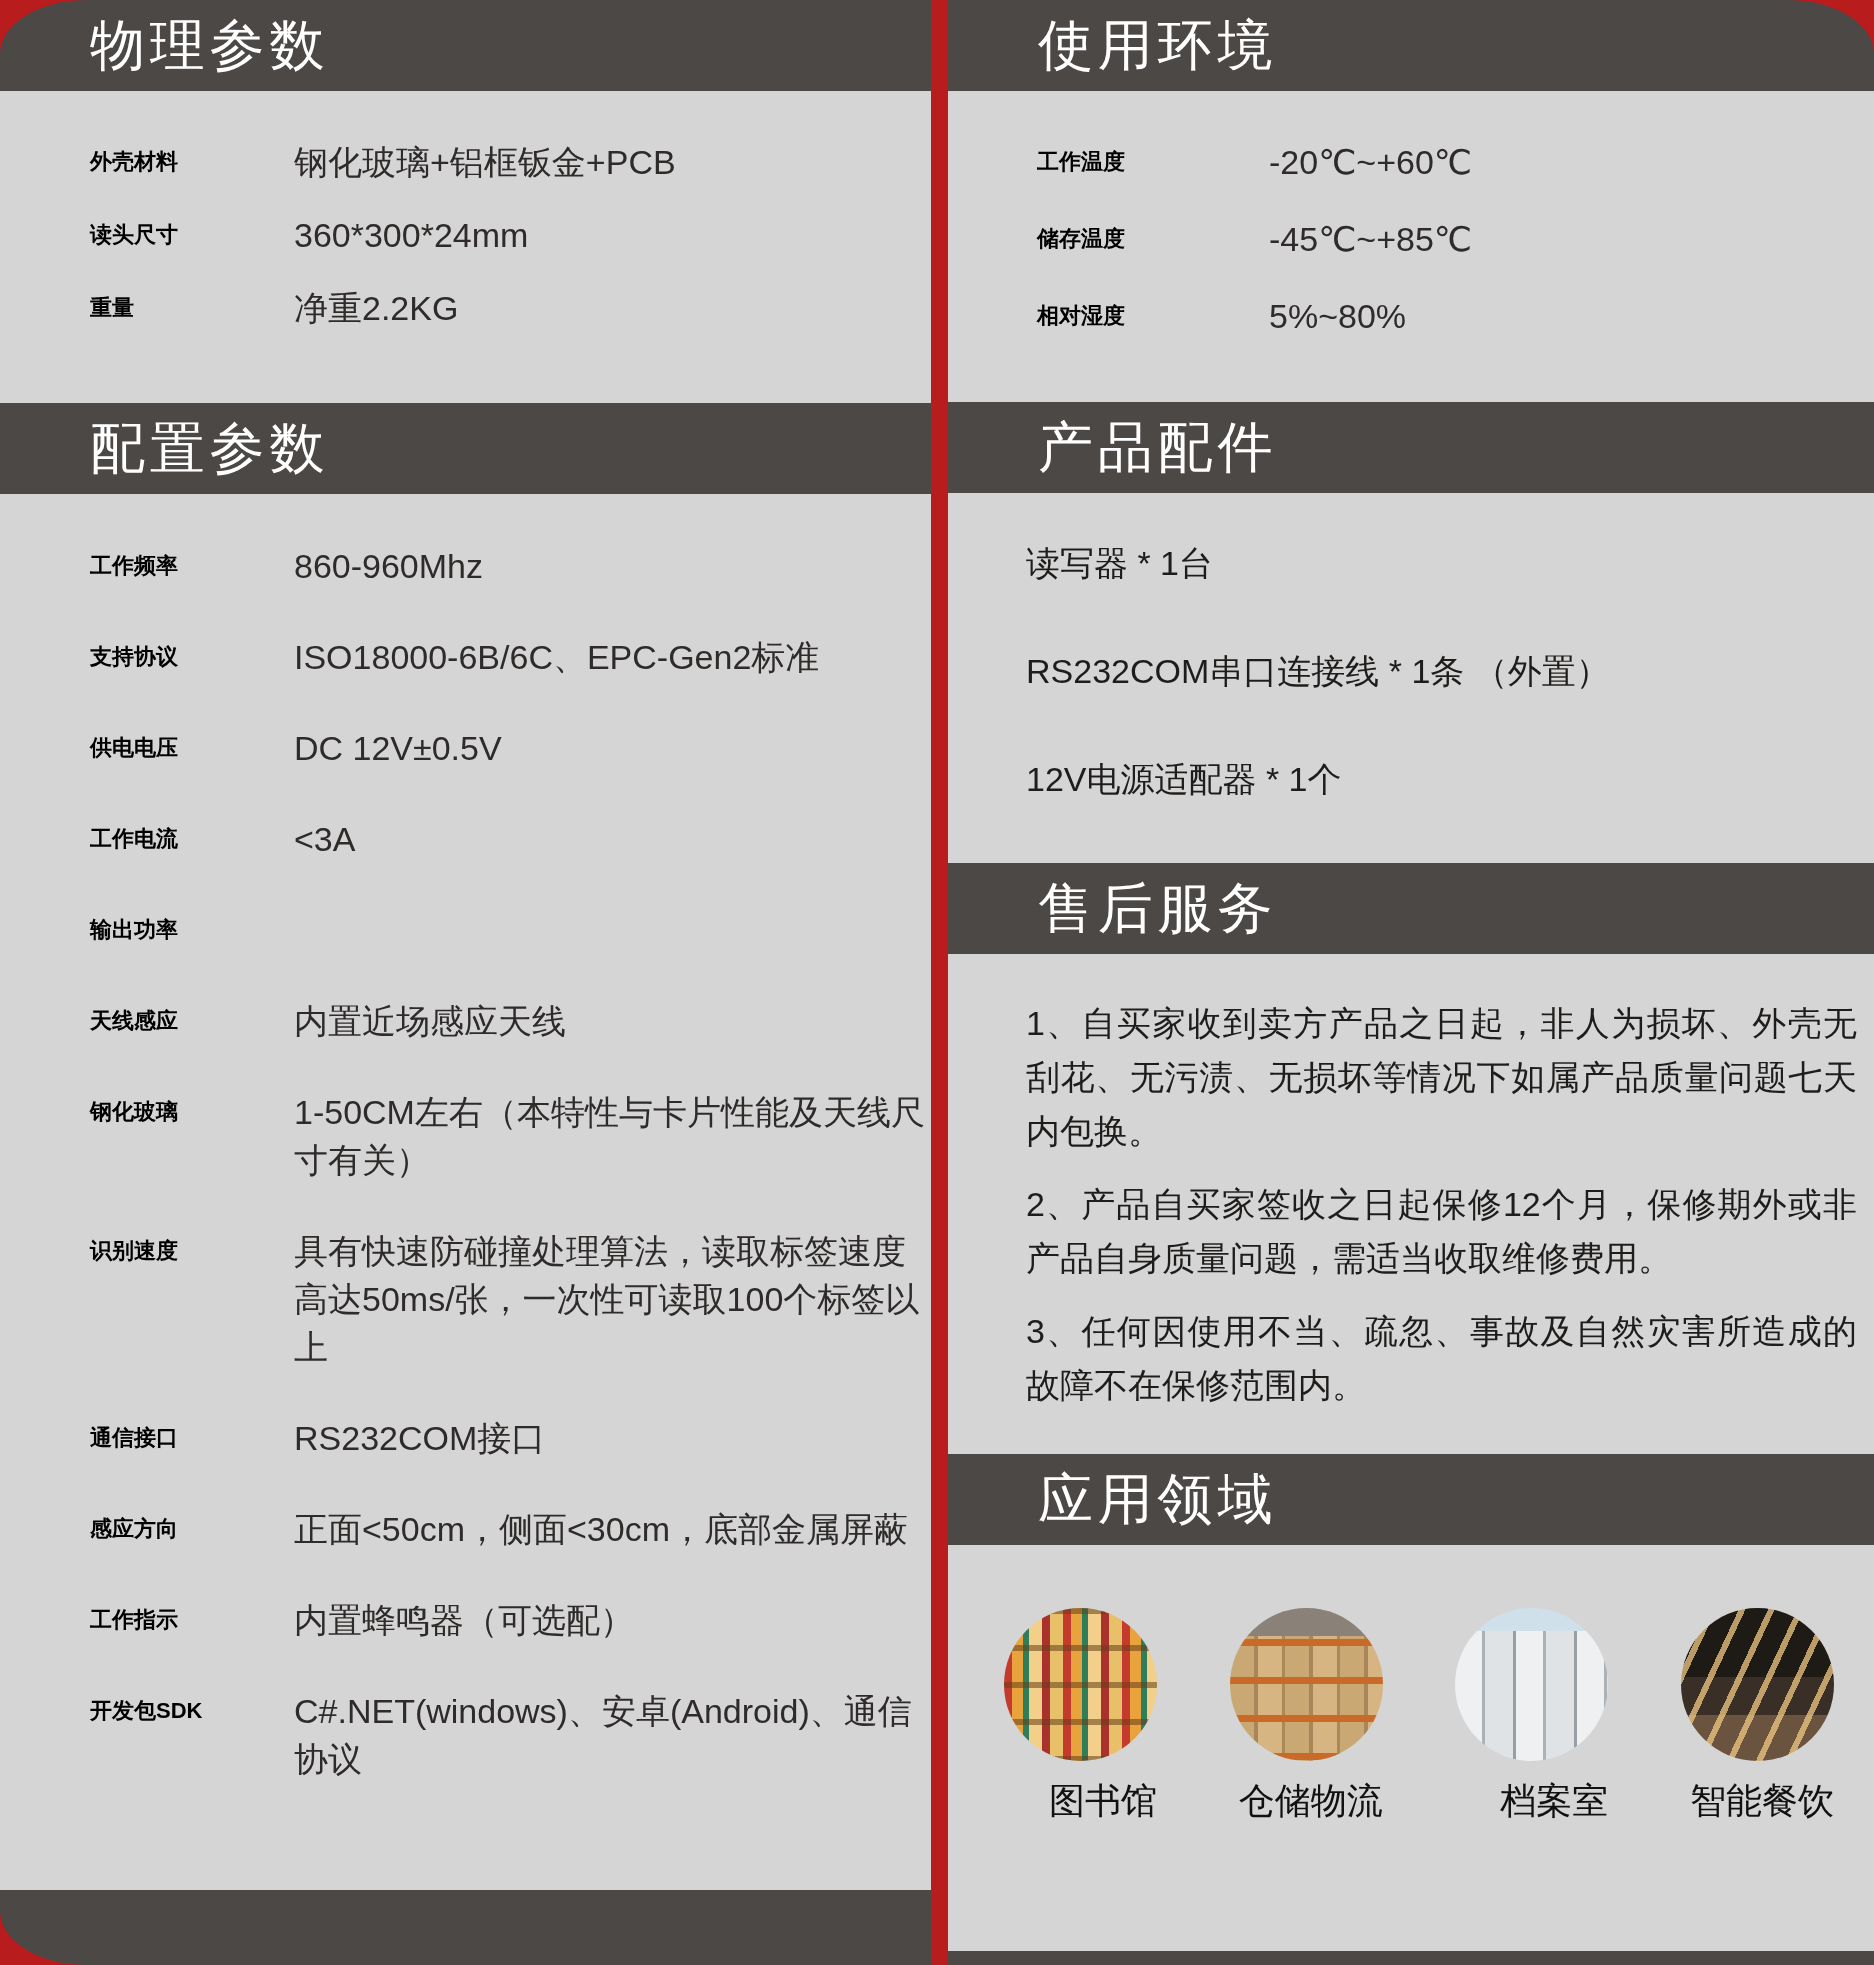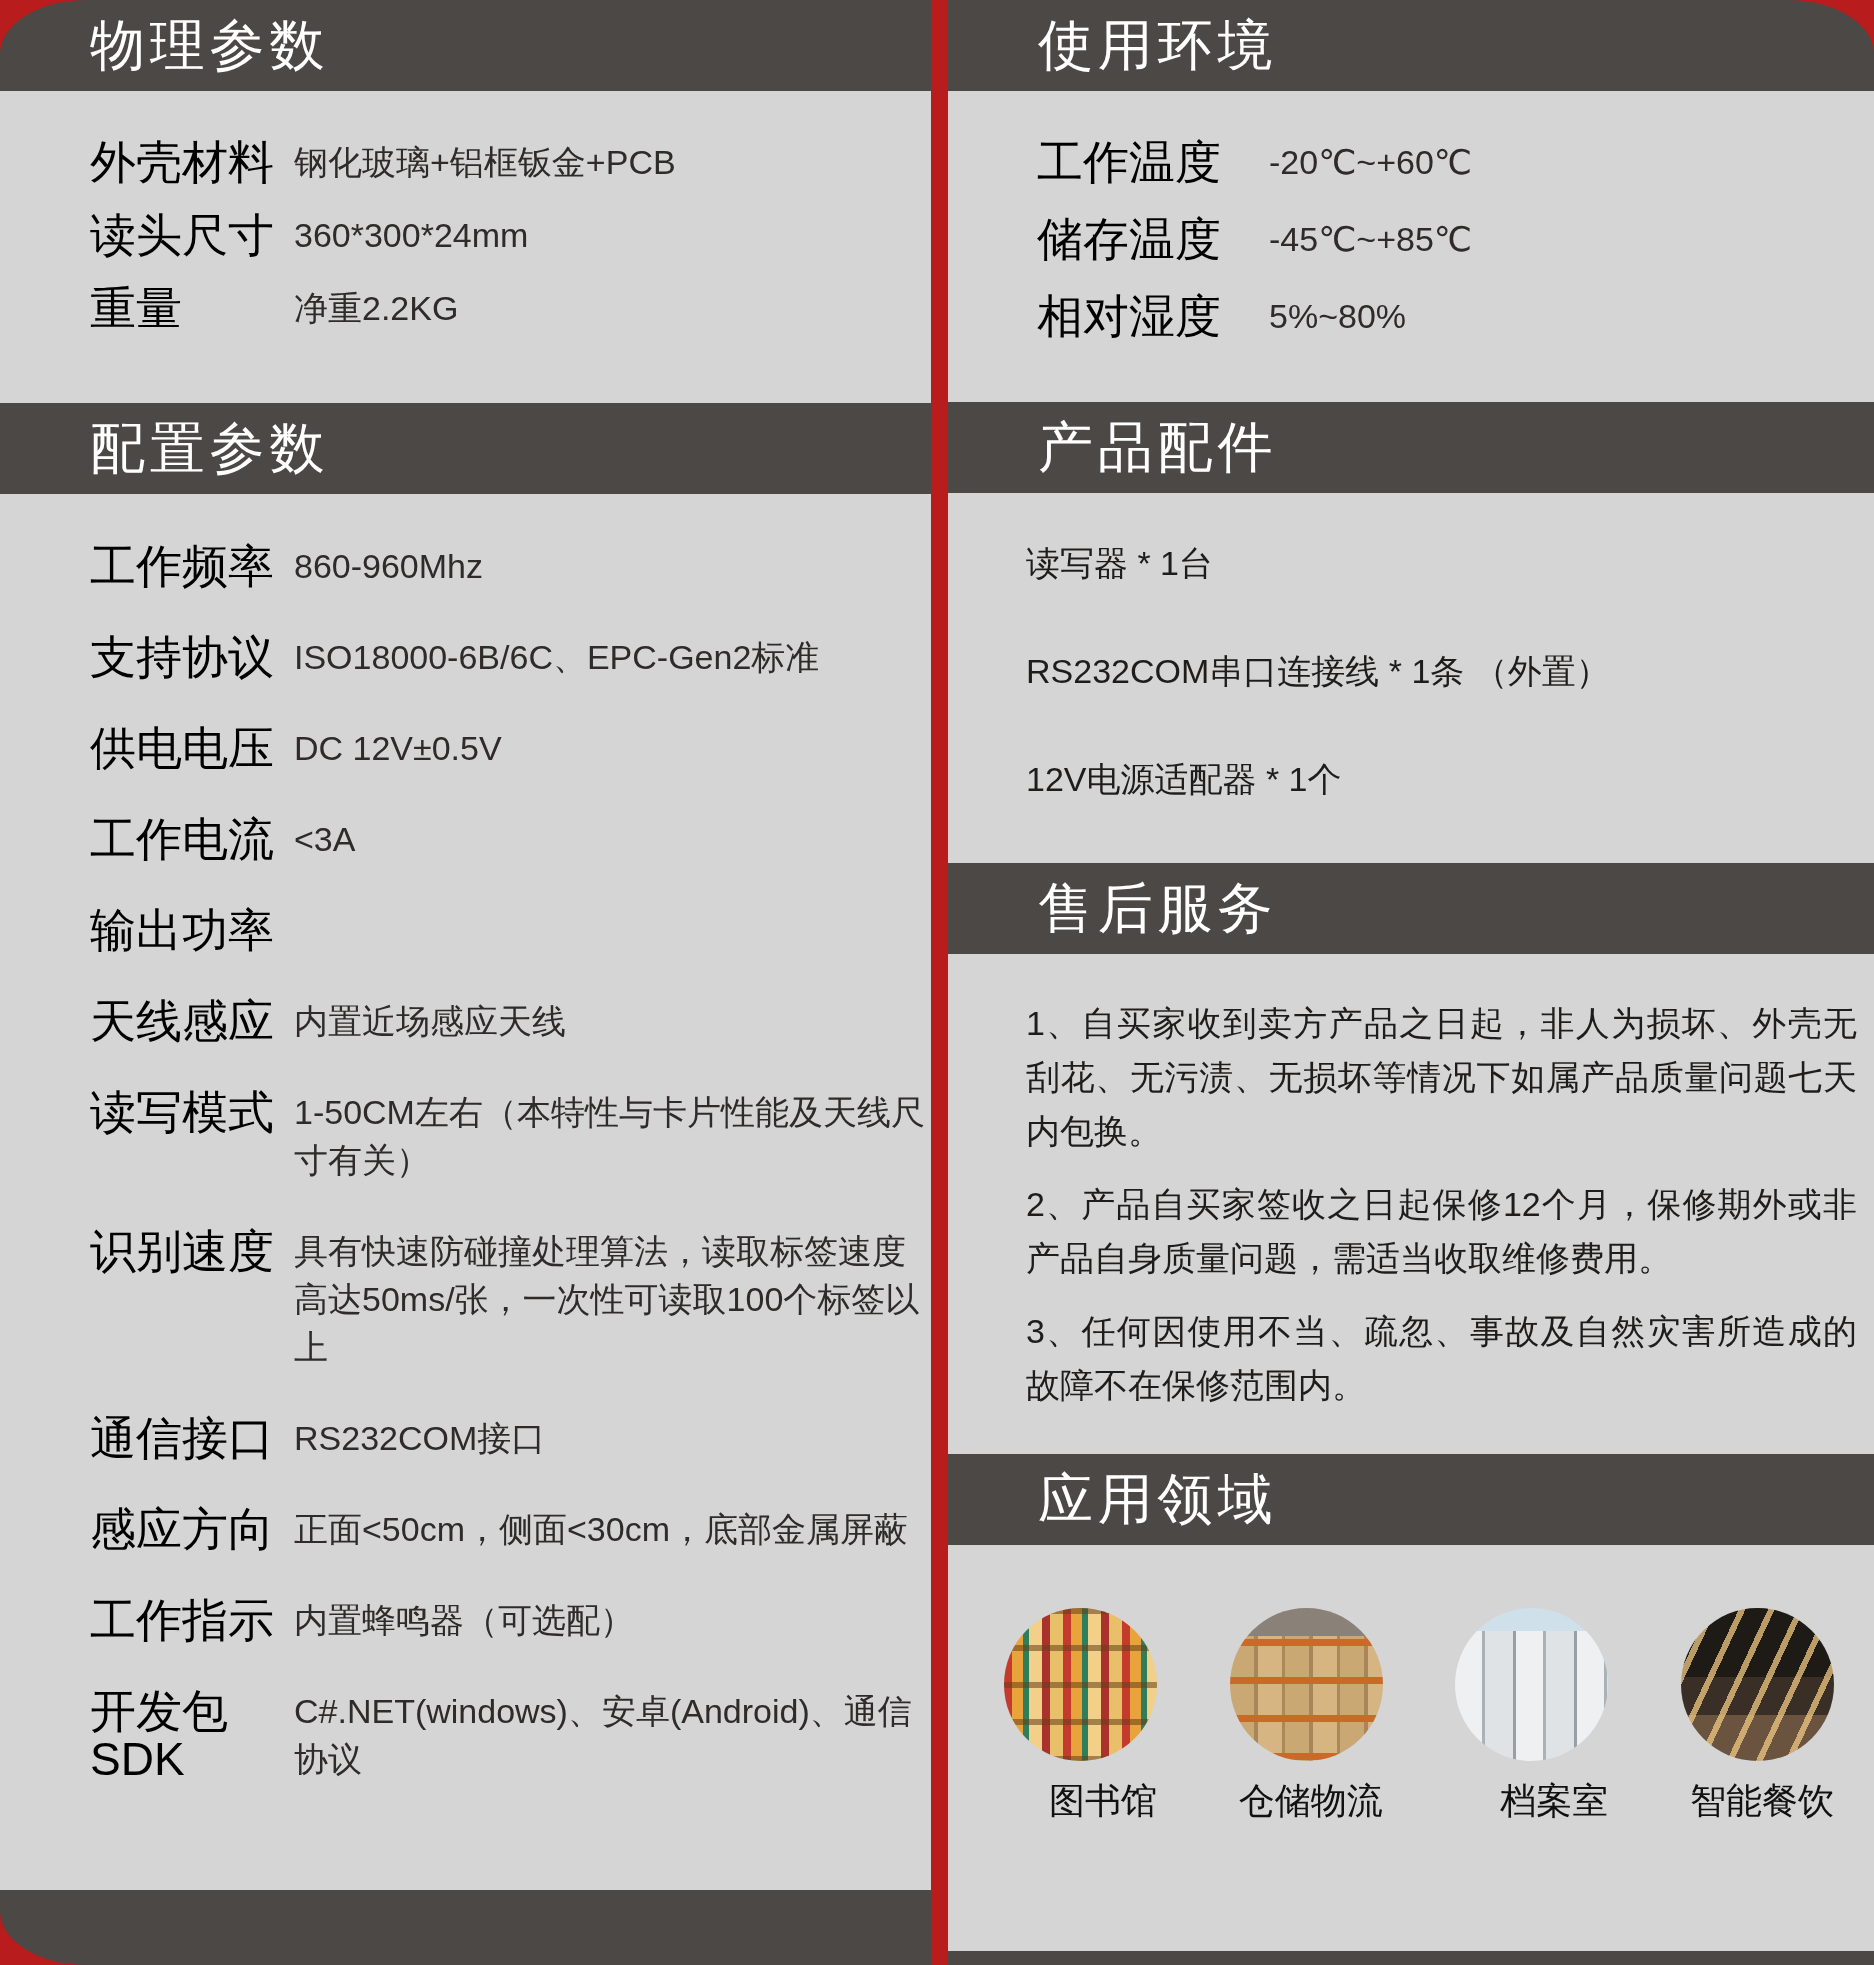--- a/index.html
+++ b/index.html
@@ -21,21 +21,21 @@
   .sec-config{flex:0 0 1396px;padding:48px 0 0 90px;}
   .sec-env{flex:0 0 311px;padding:47px 0 0 89px;}
   .sec-acc{flex:0 0 308px;padding:46px 18px 0 78px;}
   .sec-after{flex:0 0 500px;padding:42px 17px 0 78px;}
   .sec-apps{flex:0 0 406px;padding:63px 40px 0 53px;display:flex;justify-content:space-between;align-items:flex-start;}
 
   .spec-row{display:flex;align-items:flex-start;}
   .sec-physical .spec-row{margin-bottom:25px;}
   .sec-config .spec-row{margin-bottom:43px;}
   .sec-env .spec-row{margin-bottom:29px;gap:37px;}
-  .spec-label{flex:0 0 204px;width:204px;font-weight:400;font-size:46px;line-height:48px;color:#000000;}
+  .spec-label{flex:0 0 204px;width:204px;font-weight:700;font-size:22px;line-height:48px;color:#000000;}
   .sec-env .spec-label{flex:0 0 195px;width:195px;}
   .spec-value{width:631px;font-size:34px;line-height:48px;color:#2e2b2a;}
   .sec-env .spec-value{width:541px;}
 
   .acc-item{font-size:34px;line-height:48px;margin-bottom:60px;color:#1f1d1c;}
   .after-p{font-size:34px;line-height:54px;margin:0 0 19px 0;color:#1f1d1c;text-align:justify;}
 
   .app-item{width:156px;display:flex;flex-direction:column;align-items:flex-end;}
   .photo{width:153px;height:153px;border-radius:50%;overflow:hidden;}
   .app-label{margin-top:19px;font-size:36px;line-height:42px;color:#111111;white-space:nowrap;}
@@ -102,21 +102,21 @@
         <div class="spec-value">&lt;3A</div>
       </div>
       <div class="spec-row">
         <div class="spec-label">输出功率</div>
       </div>
       <div class="spec-row">
         <div class="spec-label">天线感应</div>
         <div class="spec-value">内置近场感应天线</div>
       </div>
       <div class="spec-row">
-        <div class="spec-label">读写模式</div>
+        <div class="spec-label">钢化玻璃</div>
         <div class="spec-value">1-50CM左右（本特性与卡片性能及天线尺寸有关）</div>
       </div>
       <div class="spec-row">
         <div class="spec-label">识别速度</div>
         <div class="spec-value">具有快速防碰撞处理算法，读取标签速度高达50ms/张，一次性可读取100个标签以上</div>
       </div>
       <div class="spec-row">
         <div class="spec-label">通信接口</div>
         <div class="spec-value">RS232COM接口</div>
       </div>

